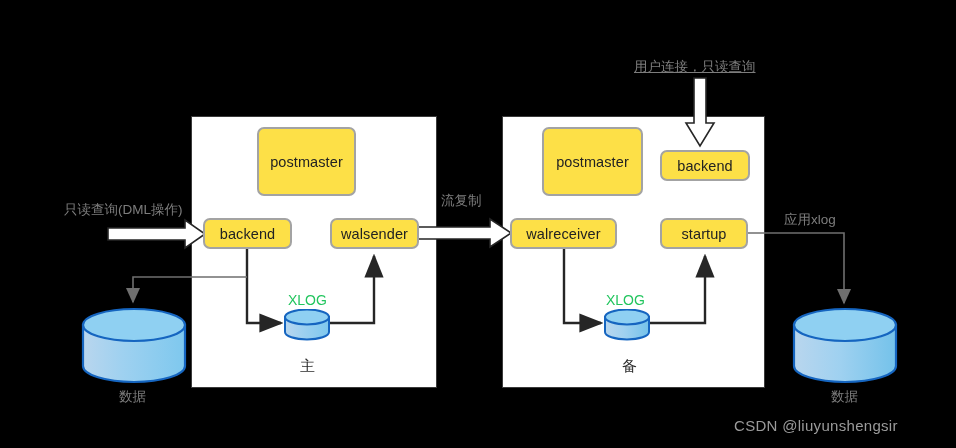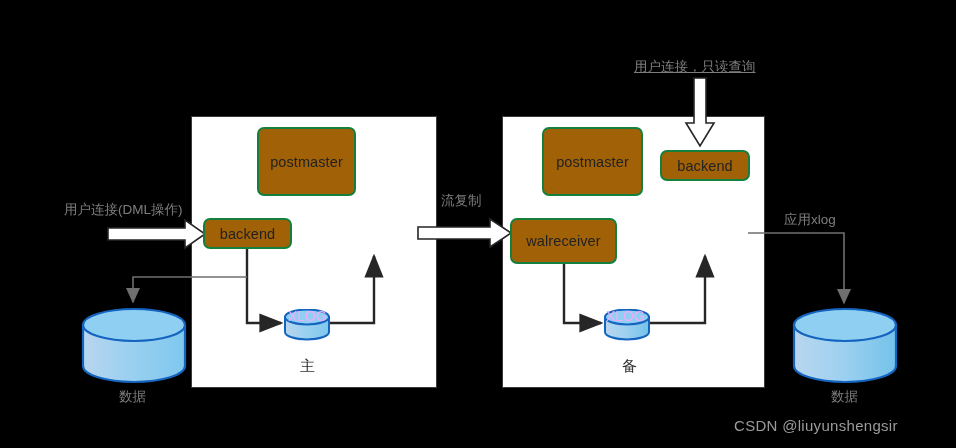--- a/index.html
+++ b/index.html
@@ -11,22 +11,22 @@
     font-family:"Liberation Sans","DejaVu Sans",sans-serif;
   }
   .panel{
     position:absolute;
     background:#ffffff;
     border:1.5px solid #3a3a3a;
     box-sizing:border-box;
   }
   .node{
     position:absolute;
-    background:#a16207;
-    border:2px solid #15803d;
+    background:#fde047;
+    border:2px solid #a3a3a3;
     border-radius:7px;
     box-sizing:border-box;
     display:flex;
     align-items:center;
     justify-content:center;
     color:#222222;
     font-size:14.5px;
     letter-spacing:.1px;
   }
   .lbl{
@@ -38,25 +38,24 @@
   }
   .caption{
     position:absolute;
     color:#2b2b2b;
     font-size:15px;
     white-space:nowrap;
     line-height:1;
   }
   .xlogcap{
     position:absolute;
-    color:#f0abfc;
+    color:#22c55e;
     font-size:14px;
     white-space:nowrap;
     line-height:1;
-    margin-top:16px;
   }
   .watermark{
     position:absolute;
     color:#9b9b9b;
     font-size:15px;
     white-space:nowrap;
     letter-spacing:.3px;
   }
   svg.overlay{
     position:absolute;left:0;top:0;
@@ -145,26 +144,28 @@
     <ellipse cx="24" cy="8" rx="22" ry="7.5" fill="#8fd0f2" stroke="#1565c0" stroke-width="2"></ellipse>
   </svg>
 
   <svg class="db" style="left:603px;top:309px;width:48px;height:32px;" viewBox="0 0 48 32">
     <path d="M2,8 L2,23 A22,7.5 0 0 0 46,23 L46,8 Z" fill="url(#cylGs)" stroke="#1565c0" stroke-width="2"></path>
     <ellipse cx="24" cy="8" rx="22" ry="7.5" fill="#8fd0f2" stroke="#1565c0" stroke-width="2"></ellipse>
   </svg>
 
   <div class="node" style="left:257px;top:127px;width:99px;height:69px;">postmaster</div>
   <div class="node" style="left:203px;top:218px;width:89px;height:31px;">backend</div>
+  <div class="node" style="left:330px;top:218px;width:89px;height:31px;">walsender</div>
 
   <div class="node" style="left:542px;top:127px;width:101px;height:69px;">postmaster</div>
   <div class="node" style="left:660px;top:150px;width:90px;height:31px;">backend</div>
-  <div class="node" style="left:510px;top:218px;width:107px;height:46px;">walreceiver</div>
+  <div class="node" style="left:510px;top:218px;width:107px;height:31px;">walreceiver</div>
+  <div class="node" style="left:660px;top:218px;width:88px;height:31px;">startup</div>
 
-  <div class="lbl" style="left:64px;top:203px;">用户连接(DML操作)</div>
+  <div class="lbl" style="left:64px;top:203px;">只读查询(DML操作)</div>
 
   <div class="lbl" style="left:441px;top:194px;">流复制</div>
 
   <div class="lbl" style="left:634px;top:60px;text-decoration:underline;">用户连接，只读查询</div>
 
   <div class="lbl" style="left:784px;top:213px;">应用xlog</div>
 
   <div class="lbl" style="left:119px;top:390px;">数据</div>
 
   <div class="lbl" style="left:831px;top:390px;">数据</div>

